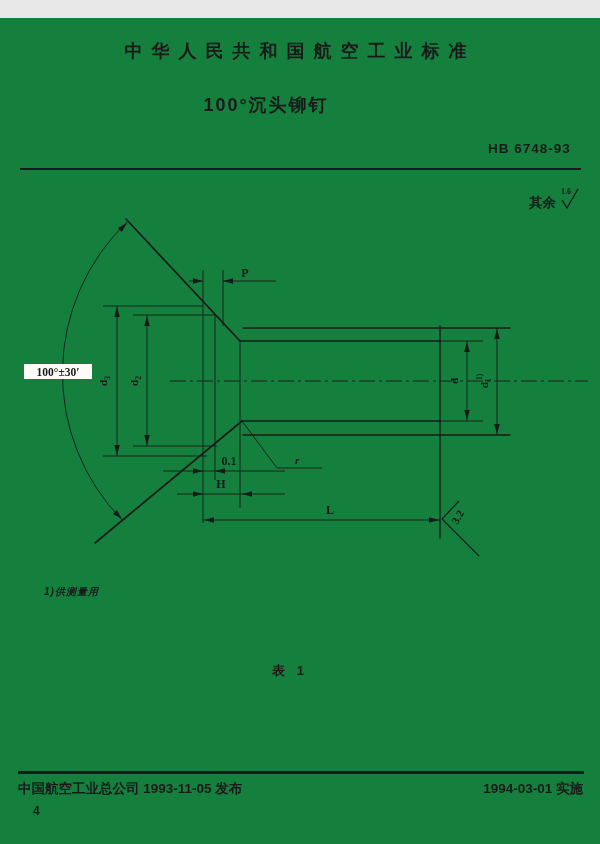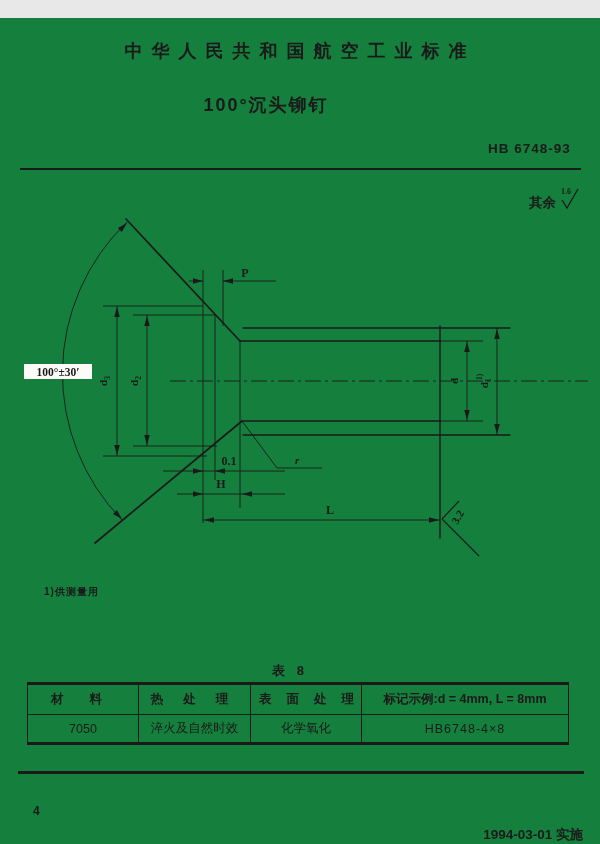--- a/index.html
+++ b/index.html
@@ -19,42 +19,42 @@
   }
   .std-no{
     top:123px;left:464px;font-size:13.5px;font-weight:bold;letter-spacing:1px;
     font-family:"Liberation Sans",sans-serif;
     padding-left:24px;
   }
   .rule{background:#1a1a1a;}
   .rule-top{top:150px;left:20px;width:561px;height:2px;}
   .rule-bottom{top:753px;left:18px;width:566px;height:3px;}
   .drawing-svg{top:0;left:0;}
-  .footnote{top:567px;left:44px;font-size:10px;font-weight:600;letter-spacing:1px;}
+  .footnote{top:567px;left:44px;font-size:10px;font-weight:600;letter-spacing:1px;font-style:italic;}
   .tbl-caption{
     top:644px;left:230px;width:120px;text-align:center;
     font-size:13px;font-weight:bold;letter-spacing:4px;
   }
   table.spec{
     position:absolute;top:664px;left:27px;width:541px;
     border-collapse:collapse;table-layout:fixed;
     border-top:3px solid #1a1a1a;border-bottom:3px solid #1a1a1a;
   }
   table.spec th,table.spec td{
     border:1.5px solid #1a1a1a;text-align:center;vertical-align:middle;
     font-size:12.5px;padding:0;white-space:nowrap;overflow:hidden;
   }
   table.spec th{height:29px;font-weight:bold;}
   table.spec td{height:27px;font-weight:normal;}
   th.sp1{letter-spacing:26px;text-indent:13px;}
   th.sp2{letter-spacing:20px;text-indent:10px;}
   th.sp3{letter-spacing:15px;text-indent:8px;}
   td.mark{letter-spacing:1px;}
   .footer-left{top:762px;left:18px;font-size:13.5px;font-weight:bold;}
-  .footer-right{top:808px;right:17px;font-size:13.5px;font-weight:bold;}
+  .footer-right{top:762px;right:17px;font-size:13.5px;font-weight:bold;}
   .page-num{top:786px;left:33px;font-size:12px;font-weight:600;}
   .dimtxt{font-family:"Liberation Serif",serif;font-weight:bold;}
 </style>
 </head>
 <body>
 
 <div class="page">
 
   <div class="abs doc-title">中华人民共和国航空工业标准</div>
   <div class="abs doc-subtitle">100°沉头铆钉</div>
@@ -145,44 +145,21 @@
 
     <g>
       <text x="529" y="189" font-size="13.5" font-weight="bold" fill="#1a1a1a">其余</text>
       <polyline points="562,182 567,190 578,171" fill="none" stroke="#1a1a1a" stroke-width="1.3"></polyline>
       <text x="561" y="176" font-size="8" fill="#1a1a1a" class="dimtxt">1.6</text>
     </g>
   </svg>
 
   <div class="abs footnote">1)供测量用</div>
 
-  <div class="abs tbl-caption">表 8</div>
+  <div class="abs tbl-caption">表 1</div>
 
-  <table class="spec">
-    <colgroup>
-        <col style="width:111px">
-        <col style="width:112px">
-        <col style="width:111px">
-        <col style="width:207px">
-      </colgroup>
-    <thead>
-      <tr>
-        <th class="sp1">材料</th>
-        <th class="sp2">热处理</th>
-        <th class="sp3">表面处理</th>
-        <th>标记示例:d = 4mm, L = 8mm</th>
-      </tr>
-    </thead>
-    <tbody>
-      <tr>
-        <td>7050</td>
-        <td>淬火及自然时效</td>
-        <td>化学氧化</td>
-        <td class="mark">HB6748-4×8</td>
-      </tr>
-    </tbody>
-  </table>
 
   <div class="abs rule rule-bottom"></div>
+  <div class="abs footer-left">中国航空工业总公司 1993-11-05 发布</div>
   <div class="abs footer-right">1994-03-01 实施</div>
   <div class="abs page-num">4</div>
 
 </div>
 
 </body></html>

